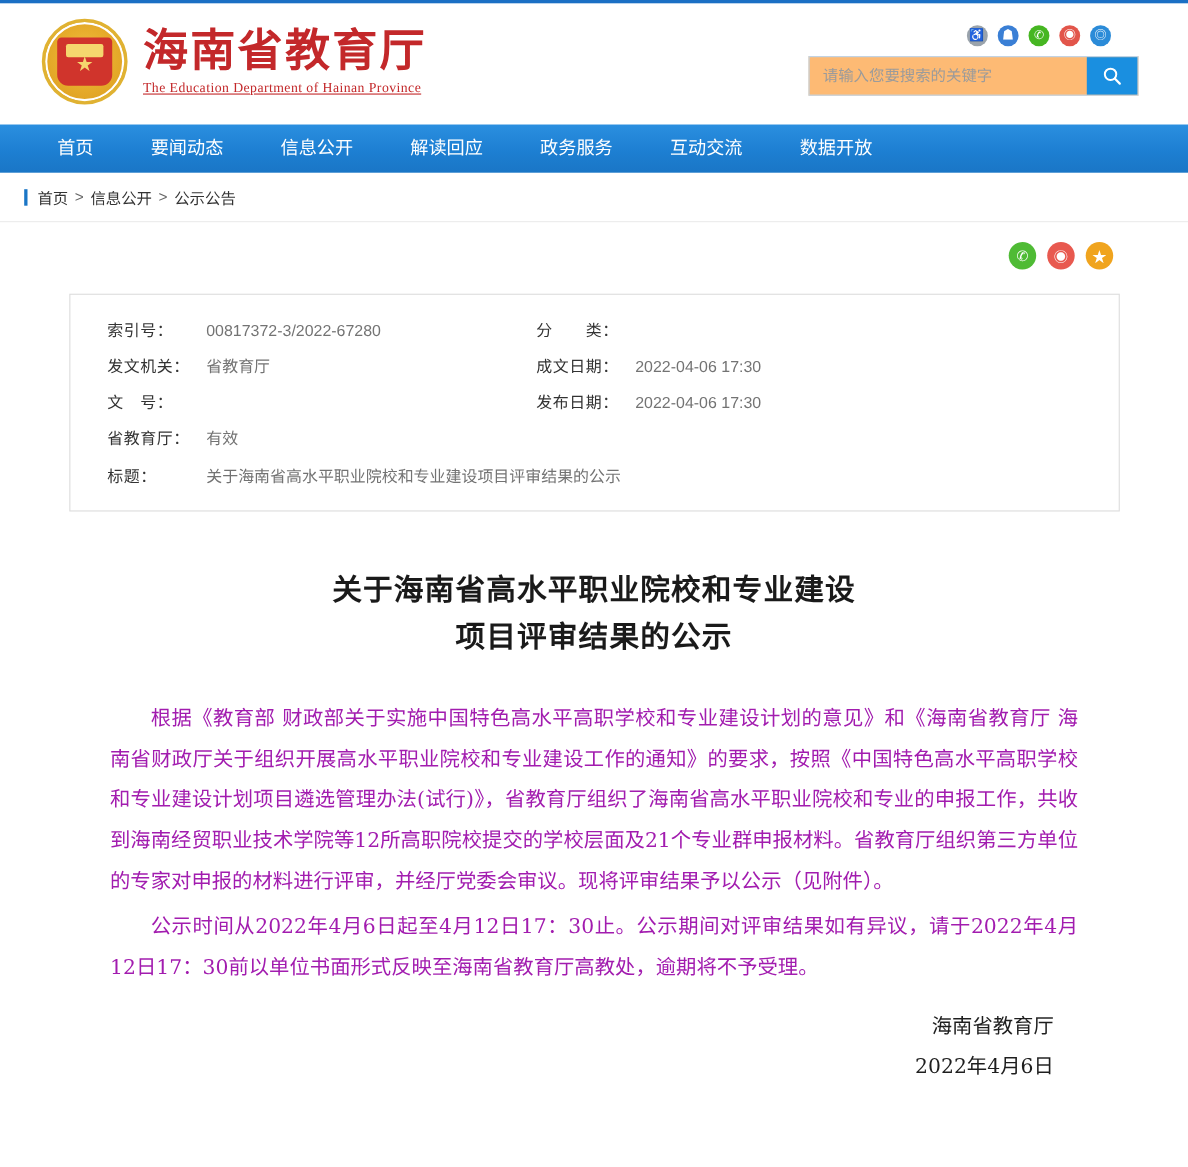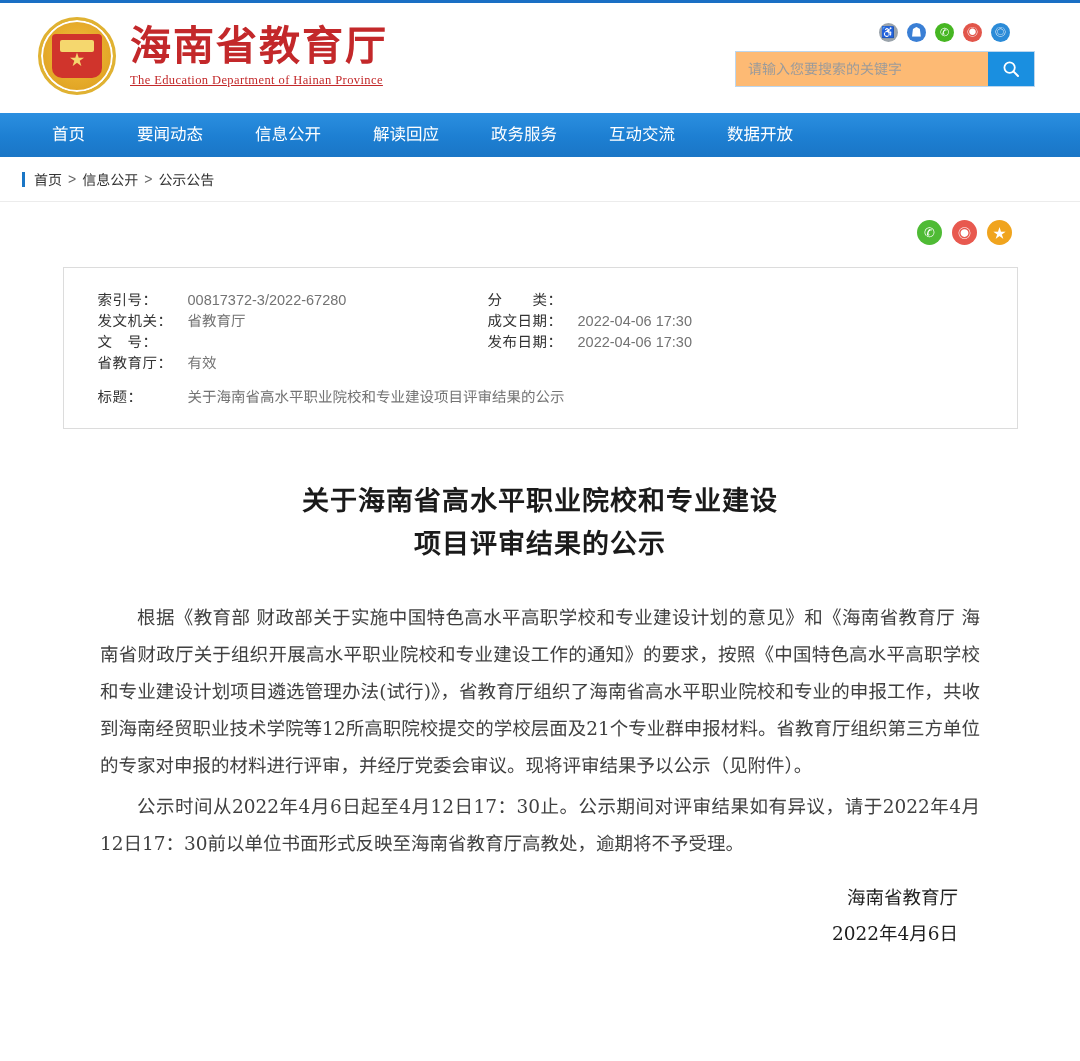--- a/index.html
+++ b/index.html
@@ -220,20 +220,21 @@
     width: 955px;
     border: 1px solid #dcdcdc;
     box-sizing: border-box;
     padding: 20px 34px 22px 34px;
     font-size: 14.5px;
     color: #333;
   }
   .meta-grid {
     display: grid;
     grid-template-columns: 90px 300px 90px auto;
+    row-gap: 12px;
     align-items: baseline;
   }
   .meta-label { color: #333; letter-spacing: 0.5px; }
   .meta-value { color: #737373; }
   .meta-title-row {
     display: flex;
     margin-top: 13px;
     font-size: 14.5px;
   }
   .meta-title-row .meta-label { width: 90px; flex: none; }
@@ -251,21 +252,21 @@
     font-size: 27px;
     color: #1a1a1a;
     line-height: 1.6;
     letter-spacing: 1px;
   }
   .doc-body {
     margin-top: 34px;
     font-family: "DejaVu Serif", "Liberation Serif", serif;
     font-size: 18.5px;
     line-height: 2.0;
-    color: #404040;
+    color: #a21caf;
     text-align: justify;
   }
   .doc-body p {
     margin: 0 0 4px 0;
     text-indent: 2em;
   }
   .signature {
     margin-top: 18px;
     font-family: "DejaVu Serif", "Liberation Serif", serif;
     font-size: 18.5px;

